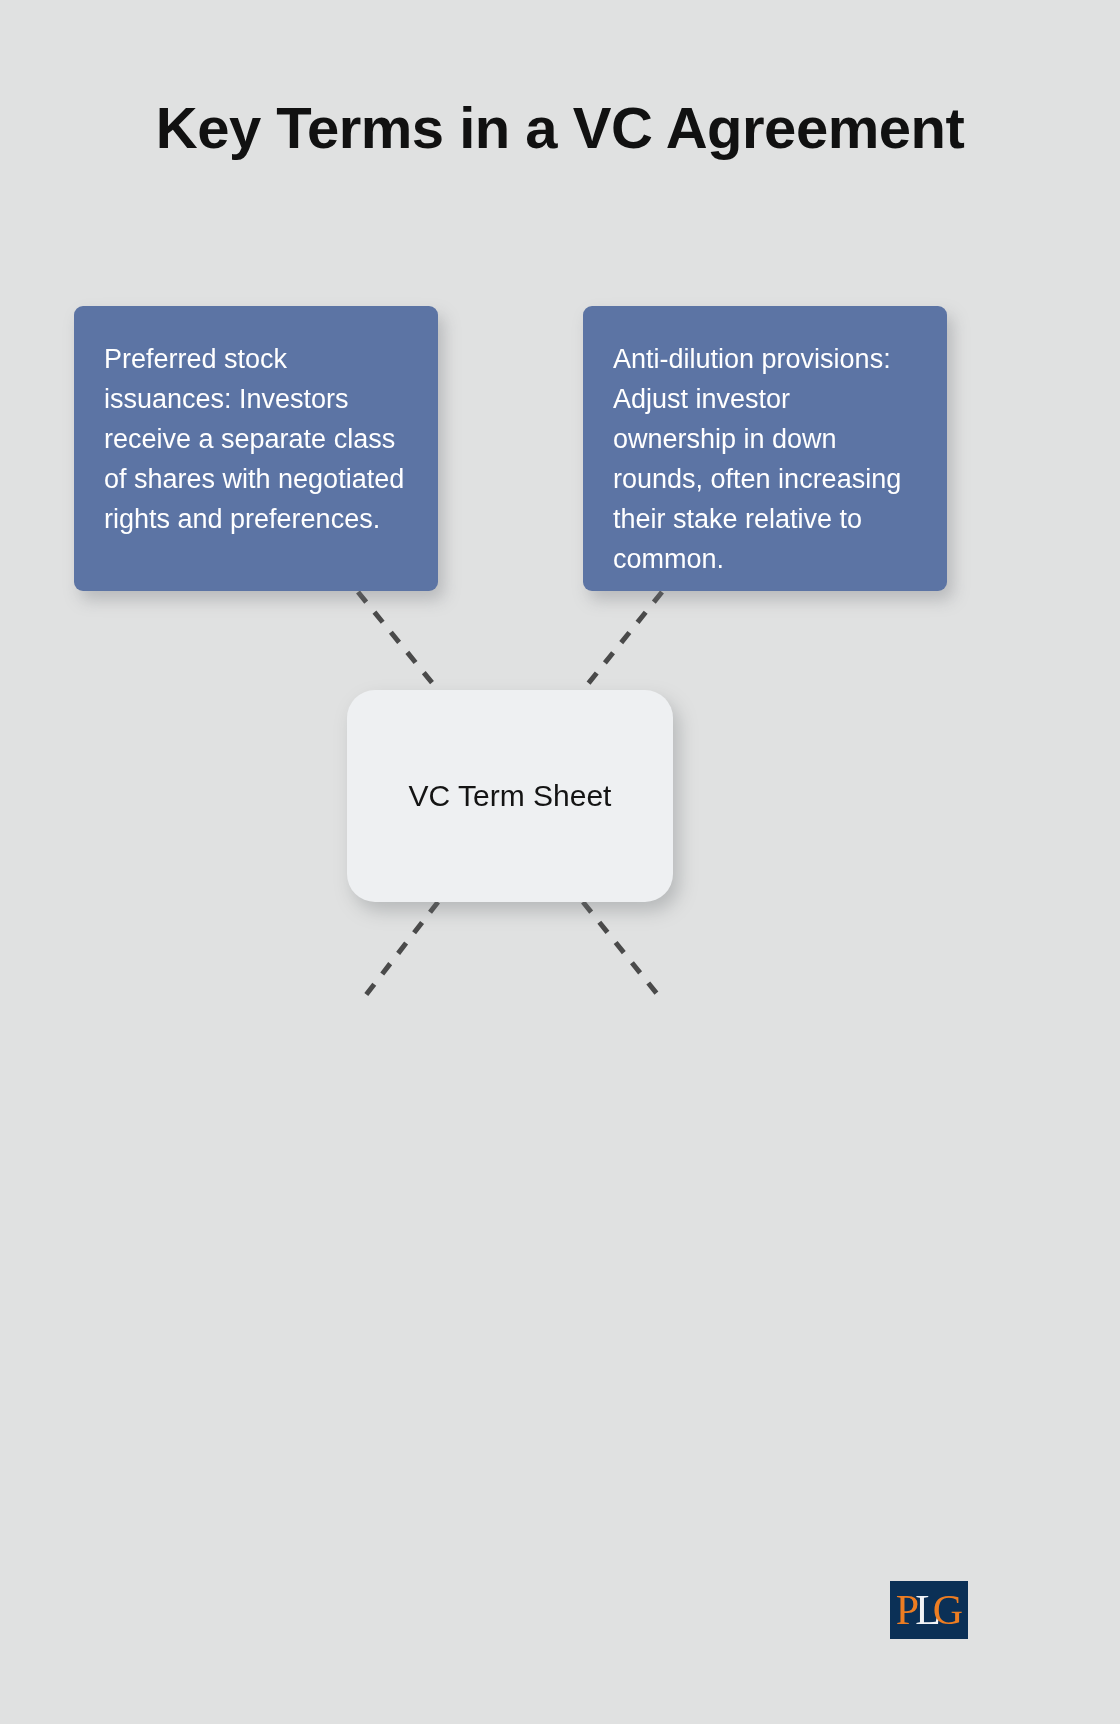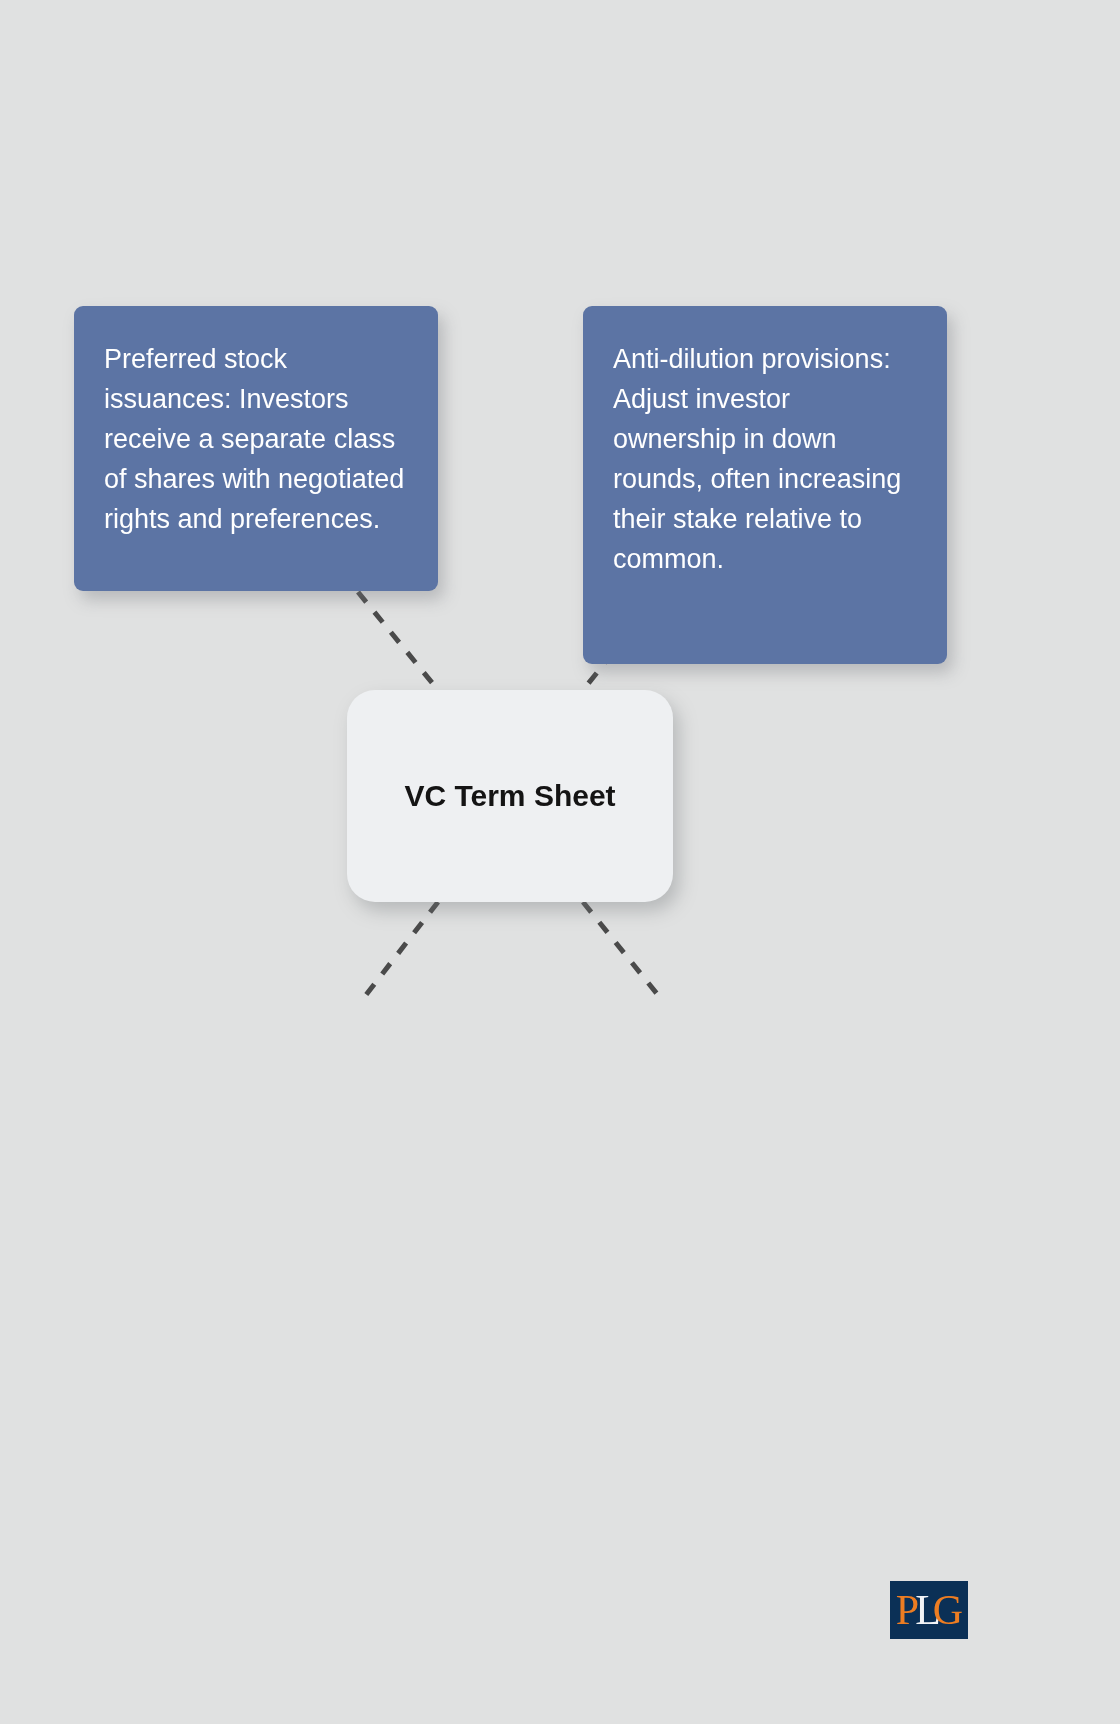--- a/index.html
+++ b/index.html
@@ -68,28 +68,28 @@
   }
 
   .node-center {
     background: #eef0f2;
     color: #141414;
     display: flex;
     align-items: center;
     justify-content: center;
     text-align: center;
     font-size: 30px;
-    font-weight: bold;
+    font-weight: normal;
     border-radius: 28px;
     box-shadow: 6px 9px 18px rgba(120,124,128,0.40);
   }
 
   
   #card-tl { left: 74px;  top: 306px;  width: 364px; height: 285px; }
-  #card-tr { left: 583px; top: 306px; width: 364px; height: 358px; }
+  #card-tr { left: 583px; top: 306px; width: 364px; height: 285px; }
   #card-center { left: 347px; top: 690px; width: 326px; height: 212px; }
   #card-bl { left: 74px;  top: 1000px; width: 364px; height: 340px; }
   #card-br { left: 583px; top: 1000px; width: 364px; height: 247px; }
 
   
   .logo {
     position: absolute;
     left: 890px;
     top: 1581px;
     width: 78px;
@@ -110,20 +110,21 @@
   }
   .logo-p { color: #ed7d22; }
   .logo-l { color: #f2f4f7; margin-left: -3px; }
   .logo-g { color: #ed7d22; margin-left: -7px; }
 </style>
 </head>
 <body>
 
 <div id="infographic">
 
+  <div class="page-title">Key Terms in a VC Agreement</div>
 
   <svg class="connectors" viewBox="0 0 1120 1724" width="1120" height="1724">
     <line x1="358" y1="592" x2="438" y2="690" stroke="#4a4a4a" stroke-width="5" stroke-dasharray="13 13" stroke-linecap="butt"></line>
     <line x1="662" y1="592" x2="583" y2="690" stroke="#4a4a4a" stroke-width="5" stroke-dasharray="13 13" stroke-linecap="butt"></line>
     <line x1="438" y1="902" x2="362" y2="1000" stroke="#4a4a4a" stroke-width="5" stroke-dasharray="13 13" stroke-linecap="butt"></line>
     <line x1="583" y1="902" x2="662" y2="1000" stroke="#4a4a4a" stroke-width="5" stroke-dasharray="13 13" stroke-linecap="butt"></line>
   </svg>
 
   <div class="node node-leaf" id="card-tl">
     <span class="node-text">Preferred stock issuances: Investors receive a separate class of shares with negotiated rights and preferences.</span>

